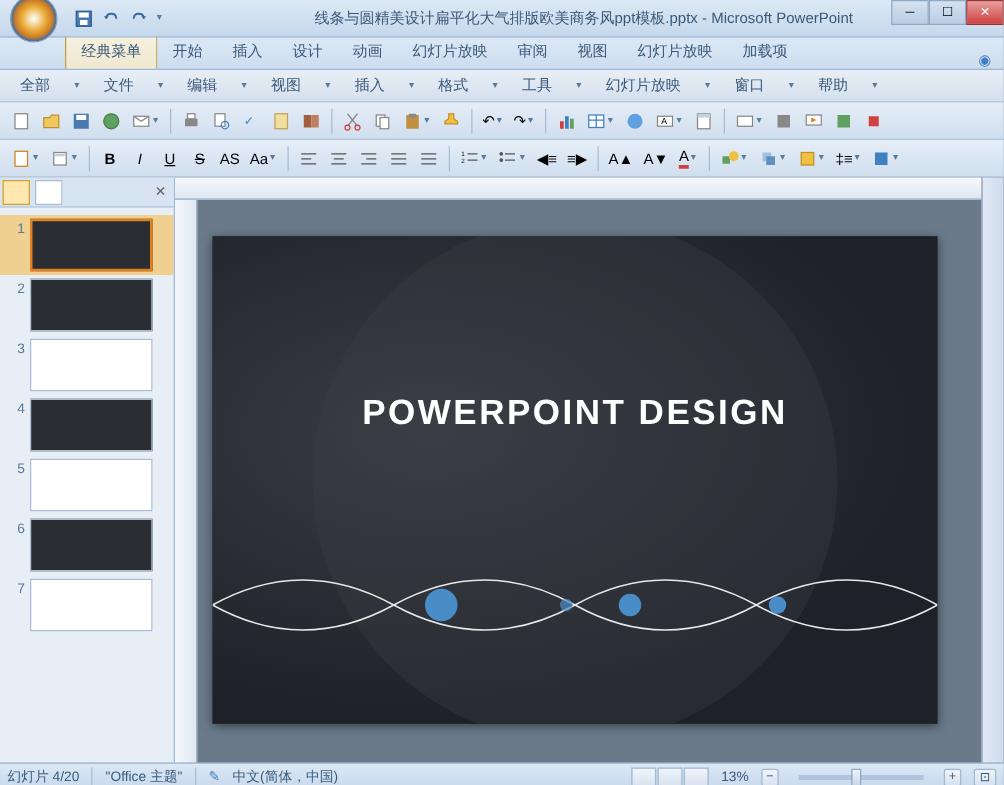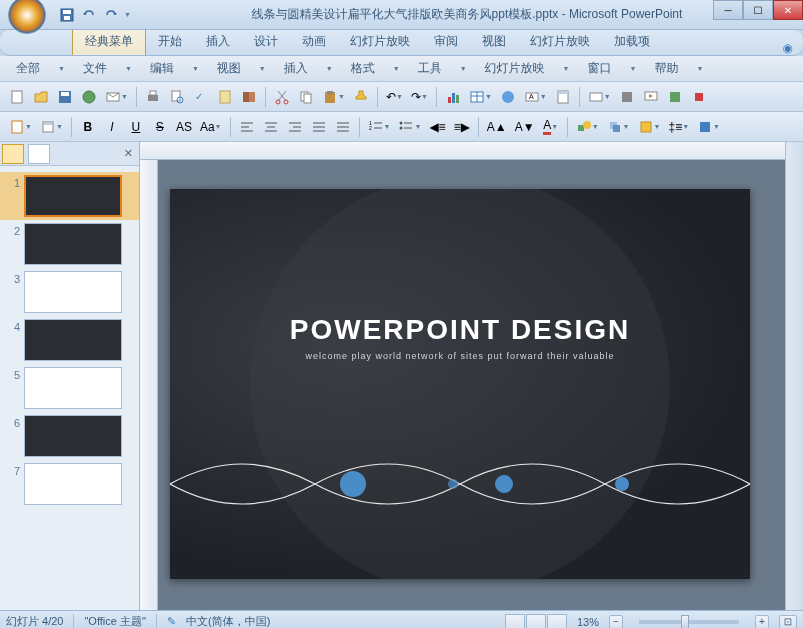--- a/index.html
+++ b/index.html
@@ -11,21 +11,21 @@
 .qat { display: flex; gap: 4px; align-items: center; margin-left: 4px; }
 .qat-btn { width: 18px; height: 18px; display: flex; align-items: center; justify-content: center; cursor: pointer; }
 .title-text { flex: 1; text-align: center; color: #3a5a7a; font-size: 12px; padding: 0 100px; white-space: nowrap; overflow: hidden; }
 .win-controls { display: flex; position: absolute; right: 0; top: 0; }
 .win-btn { width: 30px; height: 20px; display: flex; align-items: center; justify-content: center; cursor: pointer; font-size: 10px; }
 .win-min { background: linear-gradient(#d5e2f0,#b8cde4); border: 1px solid #8fa8c4; }
 .win-max { background: linear-gradient(#d5e2f0,#b8cde4); border: 1px solid #8fa8c4; }
 .win-close { background: linear-gradient(#e8a0a0,#d04040); border: 1px solid #a03030; color: #fff; }
 
 
-.ribbon-tabs { height: 26px; background: linear-gradient(#dce8f5,#cdddef); display: flex; align-items: flex-end; padding-left: 72px; border-bottom: 1px solid #9db8d6; border-radius: 10px; }
+.ribbon-tabs { height: 26px; background: linear-gradient(#dce8f5,#cdddef); display: flex; align-items: flex-end; padding-left: 52px; border-bottom: 1px solid #9db8d6; }
 .ribbon-tab { padding: 5px 12px; cursor: pointer; color: #3a5a7a; font-size: 12px; }
 .ribbon-tab.active { background: linear-gradient(#f5f0e0,#f0e8d0); border: 1px solid #c0a040; border-bottom: none; border-radius: 3px 3px 0 0; }
 .help-icon { margin-left: auto; margin-right: 10px; color: #4080c0; cursor: pointer; }
 
 
 .classic-menu { height: 26px; background: linear-gradient(#e8eef6,#d5e0ee); display: flex; align-items: center; padding: 0 8px; border-bottom: 1px solid #b0c5dc; gap: 2px; }
 .menu-item { padding: 3px 8px; cursor: pointer; color: #3a5a7a; display: flex; align-items: center; gap: 18px; }
 .dropdown-arrow { font-size: 7px; color: #5a7a9a; }
 
 
@@ -481,21 +481,20 @@
   </div>
 
   <div class="ruler-top"></div>
   <div class="ruler-left"></div>
 
   <div class="slide-area">
     <div class="slide">
       <div class="slide-bg"></div>
       <div class="slide-circle"></div>
       <div class="slide-title">POWERPOINT  DESIGN</div>
-      <div class="slide-subtitle">welcome  play  world  network  of  sites  put  forward  their  valuable</div>
       <svg class="slide-wave" width="580" height="100" viewBox="0 0 580 100">
         <path d="M0 50 Q72 10 145 50 T290 50 T435 50 T580 50" fill="none" stroke="#e8e8ea" stroke-width="1.2"></path>
         <path d="M0 50 Q72 90 145 50 T290 50 T435 50 T580 50" fill="none" stroke="#e8e8ea" stroke-width="1.2"></path>
       </svg>
       <div class="dot" style="width:26px;height:26px;left:170px;top:282px"></div>
       <div class="dot" style="width:10px;height:10px;left:278px;top:290px;opacity:.7"></div>
       <div class="dot" style="width:18px;height:18px;left:325px;top:286px"></div>
       <div class="dot" style="width:14px;height:14px;left:445px;top:288px"></div>
     </div>
   </div>

